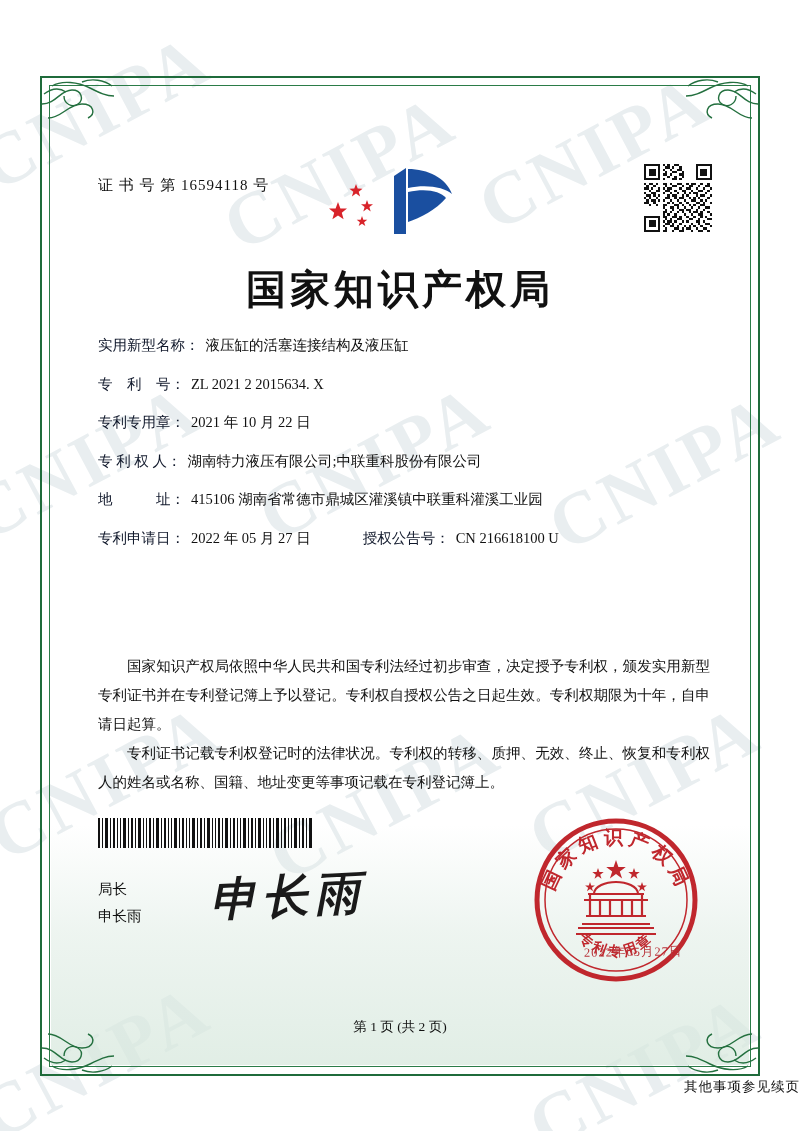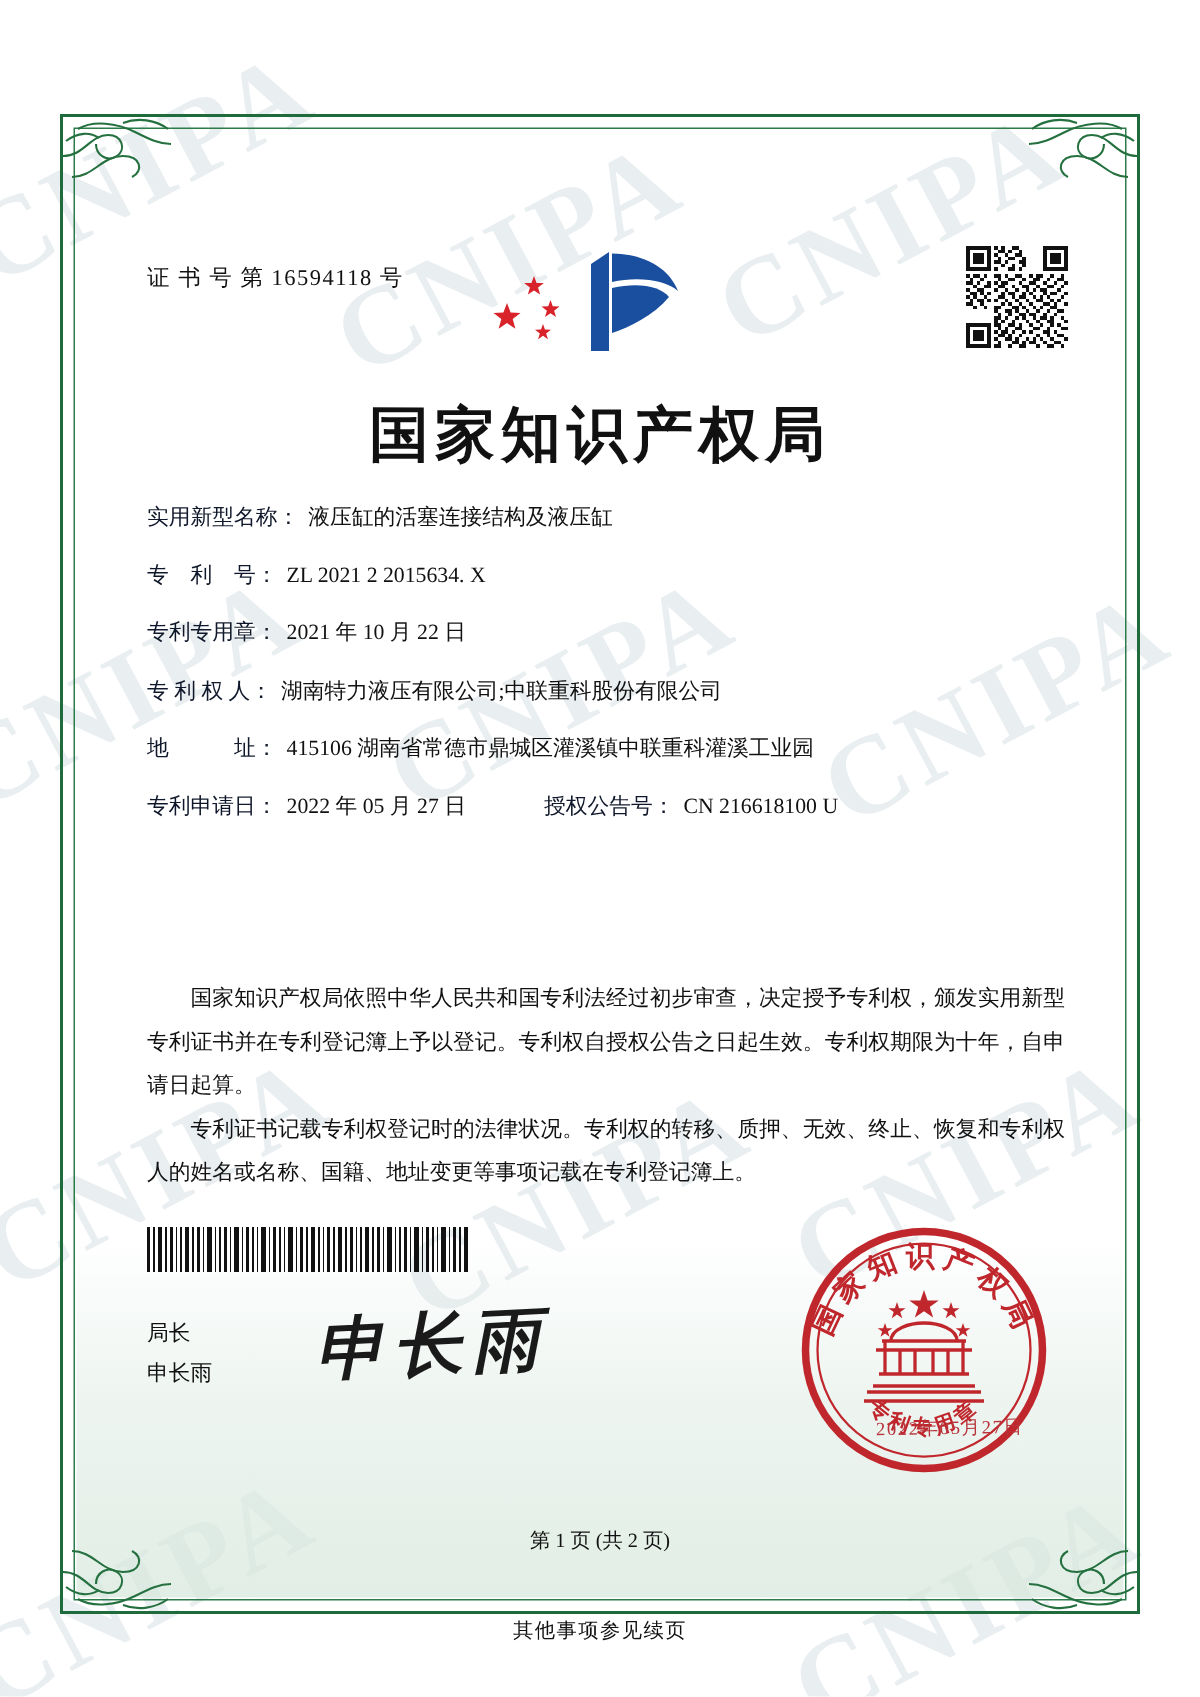--- a/index.html
+++ b/index.html
@@ -131,21 +131,21 @@
     font-size:12.5px;color:#b8333a;letter-spacing:1px;
     transform:rotate(-1deg);
   }
   
   .page-no{
     position:absolute;left:0;right:0;top:942px;
     text-align:center;font-size:13.5px;color:#111;
   }
   .footnote{
     position:absolute;left:0;right:0;top:1078px;
-    text-align:center;font-size:13.5px;color:#111;letter-spacing:1px;
+    text-align:right;font-size:13.5px;color:#111;letter-spacing:1px;
   }
   
   .sheet-grad{
     position:absolute;left:11px;right:11px;bottom:11px;height:240px;
     background:linear-gradient(to bottom,rgba(226,238,230,0) 0%,rgba(223,236,228,.55) 45%,rgba(215,232,221,.75) 100%);
     pointer-events:none;
   }
 </style>
 </head>
 <body>

